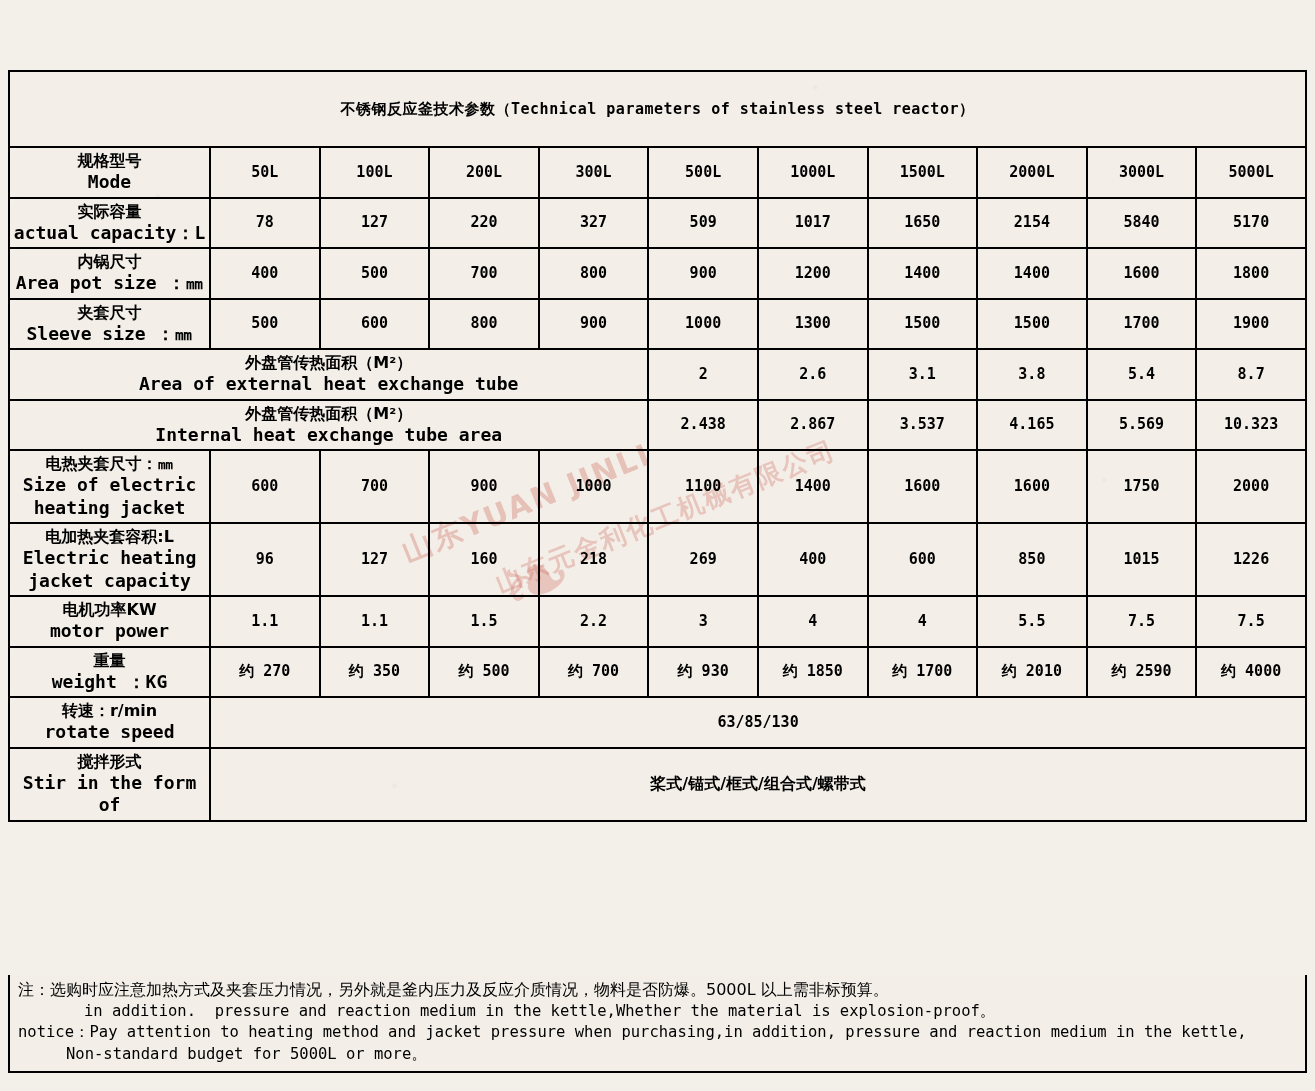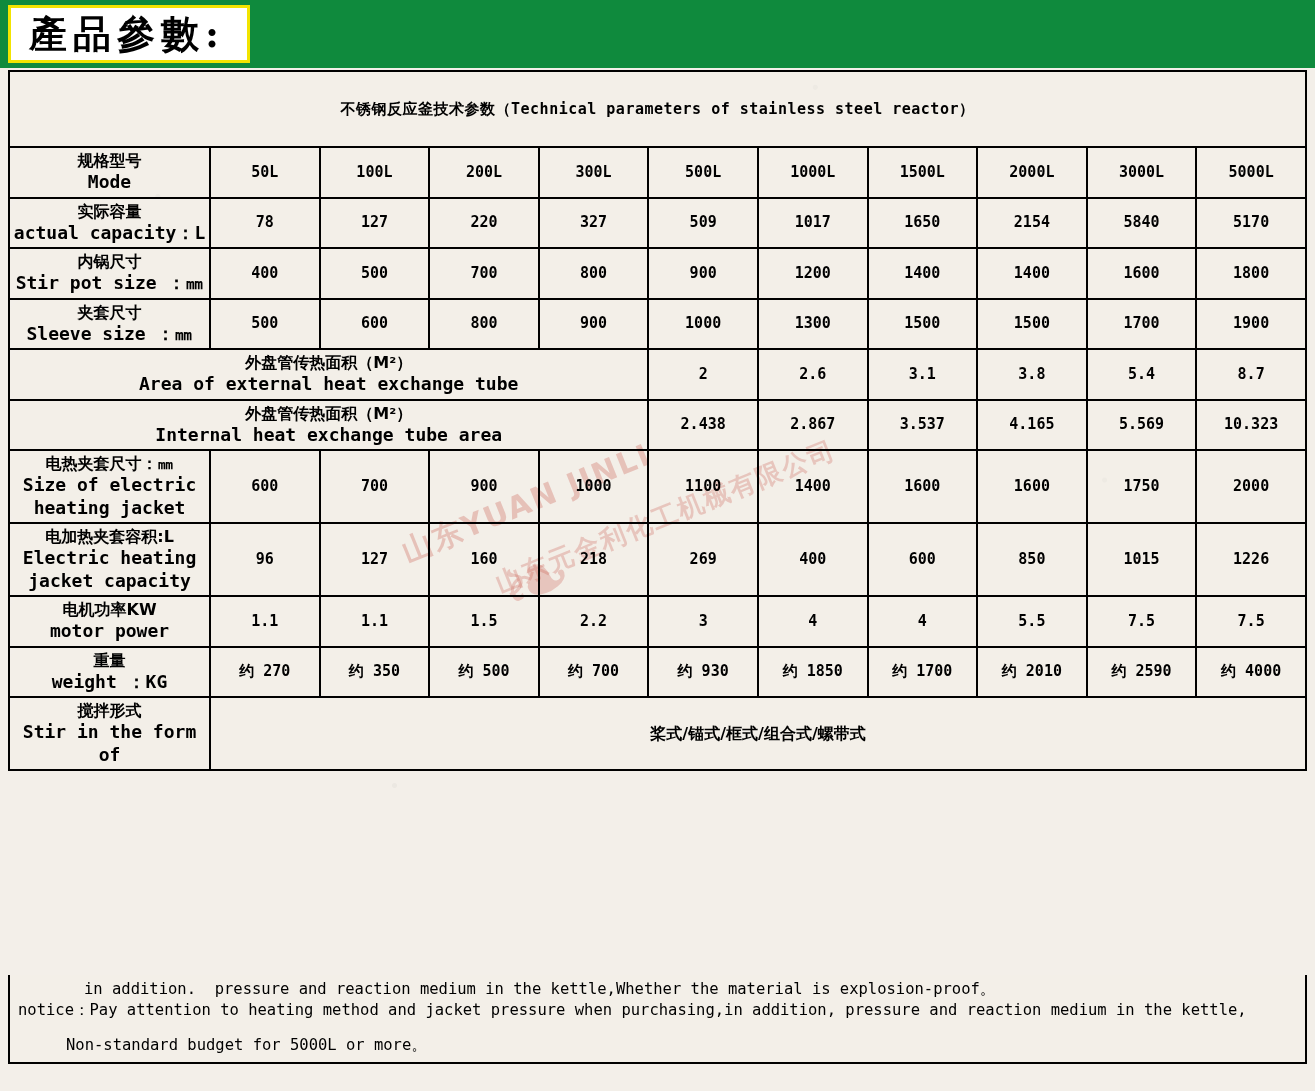--- a/index.html
+++ b/index.html
@@ -99,21 +99,21 @@
   }
   .note-line {
     font-family: "DejaVu Sans Mono", monospace;
     font-size: 15.5px;
     color: #000000;
     line-height: 1.38;
     white-space: pre-wrap;
   }
   .note-line.cnline { font-family: "DejaVu Sans", sans-serif; font-size: 16px; }
   .note-line.indent1 { padding-left: 66px; }
-  .note-line.indent2 { padding-left: 48px; margin-top: 13px; }
+  .note-line.indent2 { padding-left: 48px; }
 
   
   .wm {
     position: absolute;
     left: 430px; top: 380px;
     width: 760px; height: 330px;
     transform: rotate(-22deg);
     pointer-events: none;
     opacity: 0.33;
     color: #c0392b;
@@ -161,25 +161,20 @@
 <body>
 
 <div id="page">
 
   <div class="paper-tex"></div>
 
   <div class="wm-mark">❧</div>
   <div class="wm">山东YUAN JINLI</div>
   <div class="wm-sub">山东元金利化工机械有限公司</div>
 
-  <div class="banner">
-    <div class="banner-inner">
-      <span class="banner-title">產品參數:</span>
-    </div>
-  </div>
 
   <div class="table-wrap">
     <table class="spec">
       <colgroup>
         <col style="width:200px">
         <col style="width:109px">
           <col style="width:109px">
           <col style="width:109px">
         <col style="width:109px">
           <col style="width:109px">
@@ -225,21 +220,21 @@
           <td class="shade val">1017</td>
           <td class="shade val">1650</td>
           <td class="shade val">2154</td>
           <td class="shade val">5840</td>
           <td class="shade val">5170</td>
         </tr>
 
         <tr>
           <td class="rowhead plain">
             <span class="cn">内锅尺寸</span>
-            <span class="en">Stir pot size ：㎜</span>
+            <span class="en">Area pot size ：㎜</span>
           </td>
           <td class="plain val">400</td>
           <td class="plain val">500</td>
           <td class="plain val">700</td>
           <td class="plain val">800</td>
           <td class="plain val">900</td>
           <td class="plain val">1200</td>
           <td class="plain val">1400</td>
           <td class="plain val">1400</td>
           <td class="plain val">1600</td>
@@ -353,31 +348,39 @@
           <td class="plain val">约 500</td>
           <td class="plain val">约 700</td>
           <td class="plain val">约 930</td>
           <td class="plain val">约 1850</td>
           <td class="plain val">约 1700</td>
           <td class="plain val">约 2010</td>
           <td class="plain val">约 2590</td>
           <td class="plain val">约 4000</td>
         </tr>
 
+        <tr>
+          <td class="rowhead shade">
+            <span class="cn">转速：r/min</span>
+            <span class="en">rotate  speed</span>
+          </td>
+          <td class="shade span-all val" colspan="10">63/85/130</td>
+        </tr>
 
         <tr>
           <td class="rowhead plain">
             <span class="cn">搅拌形式</span>
             <span class="en">Stir in the form of</span>
           </td>
           <td class="plain span-all" colspan="10" style="font-family:'DejaVu Sans',sans-serif;font-size:16px">桨式/锚式/框式/组合式/螺带式</td>
         </tr>
       </tbody>
     </table>
   </div>
 
   <div class="note">
+    <div class="note-line cnline">注：选购时应注意加热方式及夹套压力情况，另外就是釜内压力及反应介质情况，物料是否防爆。5000L 以上需非标预算。</div>
     <div class="note-line indent1">in addition.  pressure and reaction medium in the kettle,Whether the material is explosion-proof。</div>
     <div class="note-line">notice：Pay attention to heating method and jacket pressure when purchasing,in addition, pressure and reaction medium in the kettle,</div>
     <div class="note-line indent2">Non-standard budget for 5000L or more。</div>
   </div>
 
 </div>
 
 </body></html>

